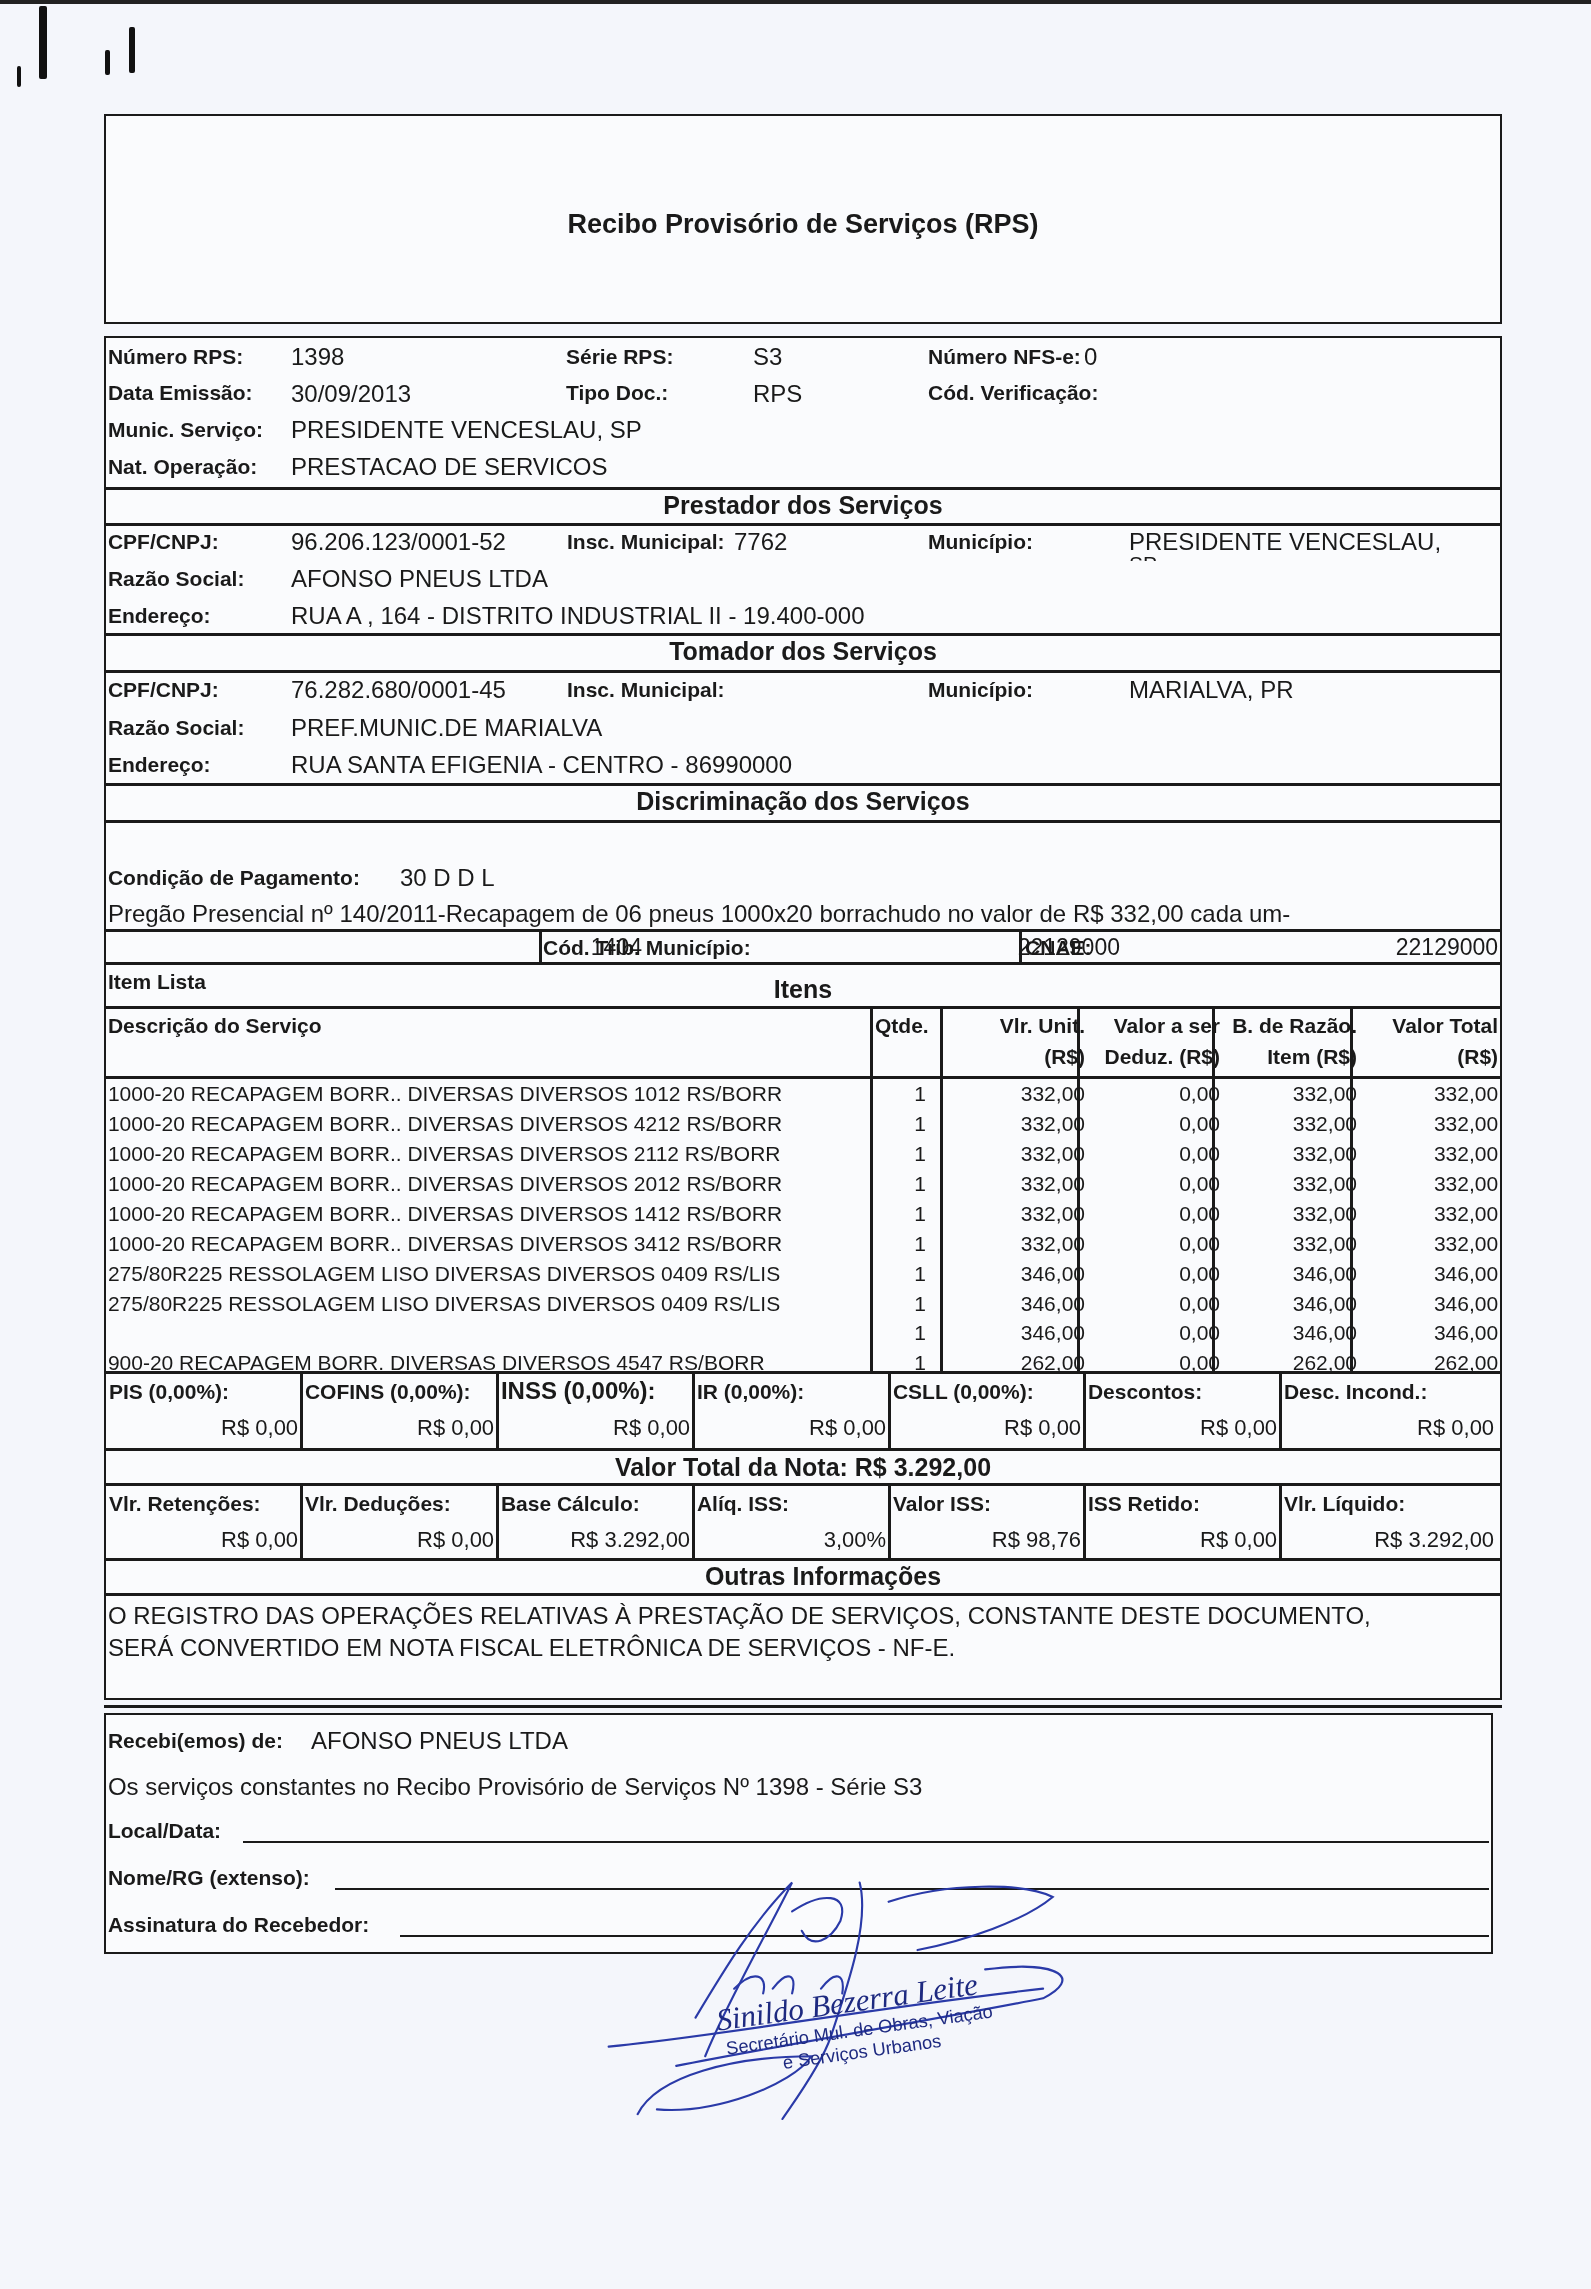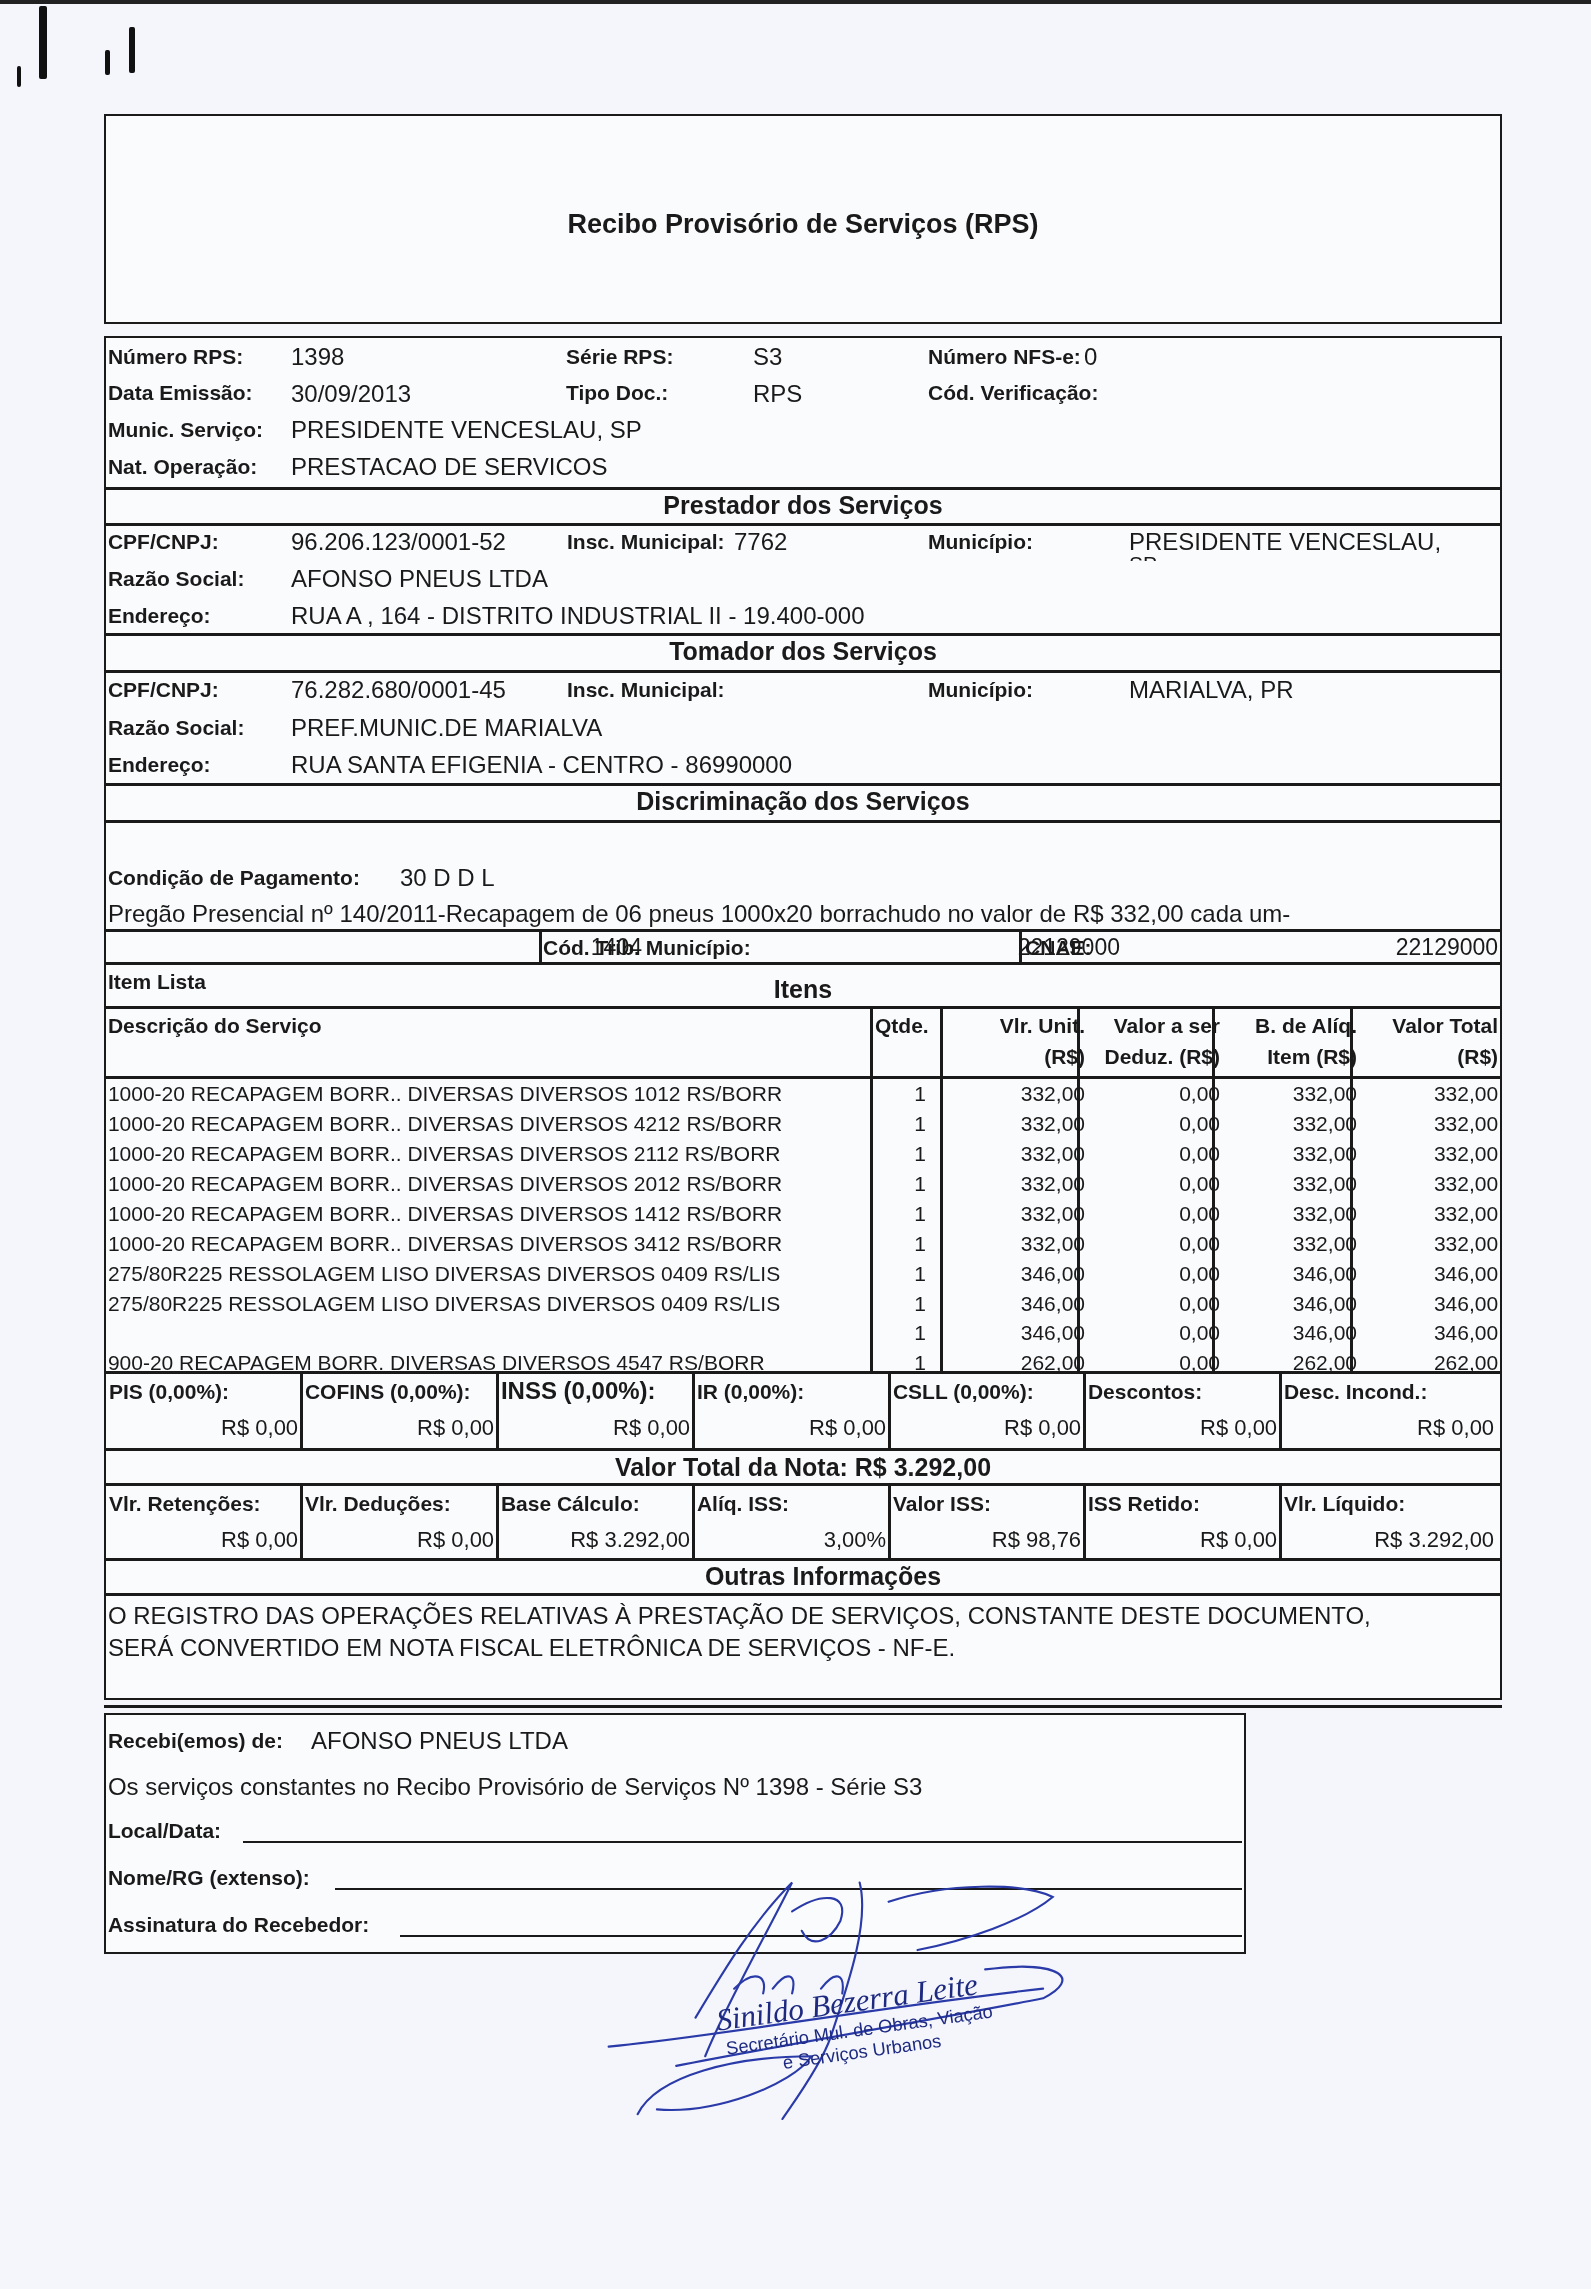--- a/index.html
+++ b/index.html
@@ -128,21 +128,21 @@
 
   <div style="position:absolute;left:0;right:0;top:668px;height:382px;">
 
     <div style="position:absolute;left:0;right:0;top:0;height:70px;font-weight:bold;font-size:21px;">
       <span class="abs" style="left:1.9px;top:7.7px;">Descrição do Serviço</span>
       <span class="abs" style="left:769px;top:7.7px;">Qtde.</span>
       <span class="abs r" style="right:415px;top:7.7px;">Vlr. Unit.</span>
       <span class="abs r" style="right:415px;top:39px;">(R$)</span>
       <span class="abs r" style="right:280px;top:7.7px;">Valor a ser</span>
       <span class="abs r" style="right:280px;top:39px;">Deduz. (R$)</span>
-      <span class="abs r" style="right:143px;top:7.7px;">B. de Alíq.</span>
+      <span class="abs r" style="right:143px;top:7.7px;">B. de Razão.</span>
       <span class="abs r" style="right:143px;top:39px;">Item (R$)</span>
       <span class="abs r" style="right:1.9px;top:7.7px;">Valor Total</span>
       <span class="abs r" style="right:1.9px;top:39px;">(R$)</span>
     </div>
     <div class="hline" style="top:70px;"></div>
 
     <div class="vline" style="left:764px;top:0;height:365px;"></div>
     <div class="vline" style="left:834px;top:0;height:365px;"></div>
     <div class="vline" style="left:971px;top:0;height:365px;"></div>
     <div class="vline" style="left:1106px;top:0;height:365px;"></div>
@@ -313,21 +313,21 @@
   <div class="hline" style="top:1220px;"></div>
 
   <div class="sec" style="top:1224px;margin-left:40px;">Outras Informações</div>
   <div class="hline" style="top:1255px;"></div>
   <span class="val" style="left:1.9px;top:1296px;">SERÁ CONVERTIDO EM NOTA FISCAL ELETRÔNICA DE SERVIÇOS - NF-E.</span>
   <span class="val" style="left:1.9px;top:1264px;">O REGISTRO DAS OPERAÇÕES RELATIVAS À PRESTAÇÃO DE SERVIÇOS, CONSTANTE DESTE DOCUMENTO,</span>
 </div>
 
 <div class="abs" style="left:104px;top:1705px;width:1398px;height:2.9px;background:#1a1a1a;"></div>
 
-<div class="abs box" style="left:104px;top:1713px;width:1142px;height:241px;">
+<div class="abs box" style="left:104px;top:1713px;width:1389px;height:241px;">
   <span class="lbl" style="left:1.9px;top:13.5px;">Recebi(emos) de:</span>
   <span class="val" style="left:205px;top:11.6px;">AFONSO PNEUS LTDA</span>
   <span class="val" style="left:1.9px;top:58px;">Os serviços constantes no Recibo Provisório de Serviços Nº 1398 - Série S3</span>
 
   <span class="lbl" style="left:1.9px;top:104px;">Local/Data:</span>
   <div class="line-fill" style="left:137px;right:1.9px;top:126px;"></div>
 
   <span class="lbl" style="left:1.9px;top:151px;">Nome/RG (extenso):</span>
   <div class="line-fill" style="left:229px;right:1.9px;top:173px;"></div>
 

